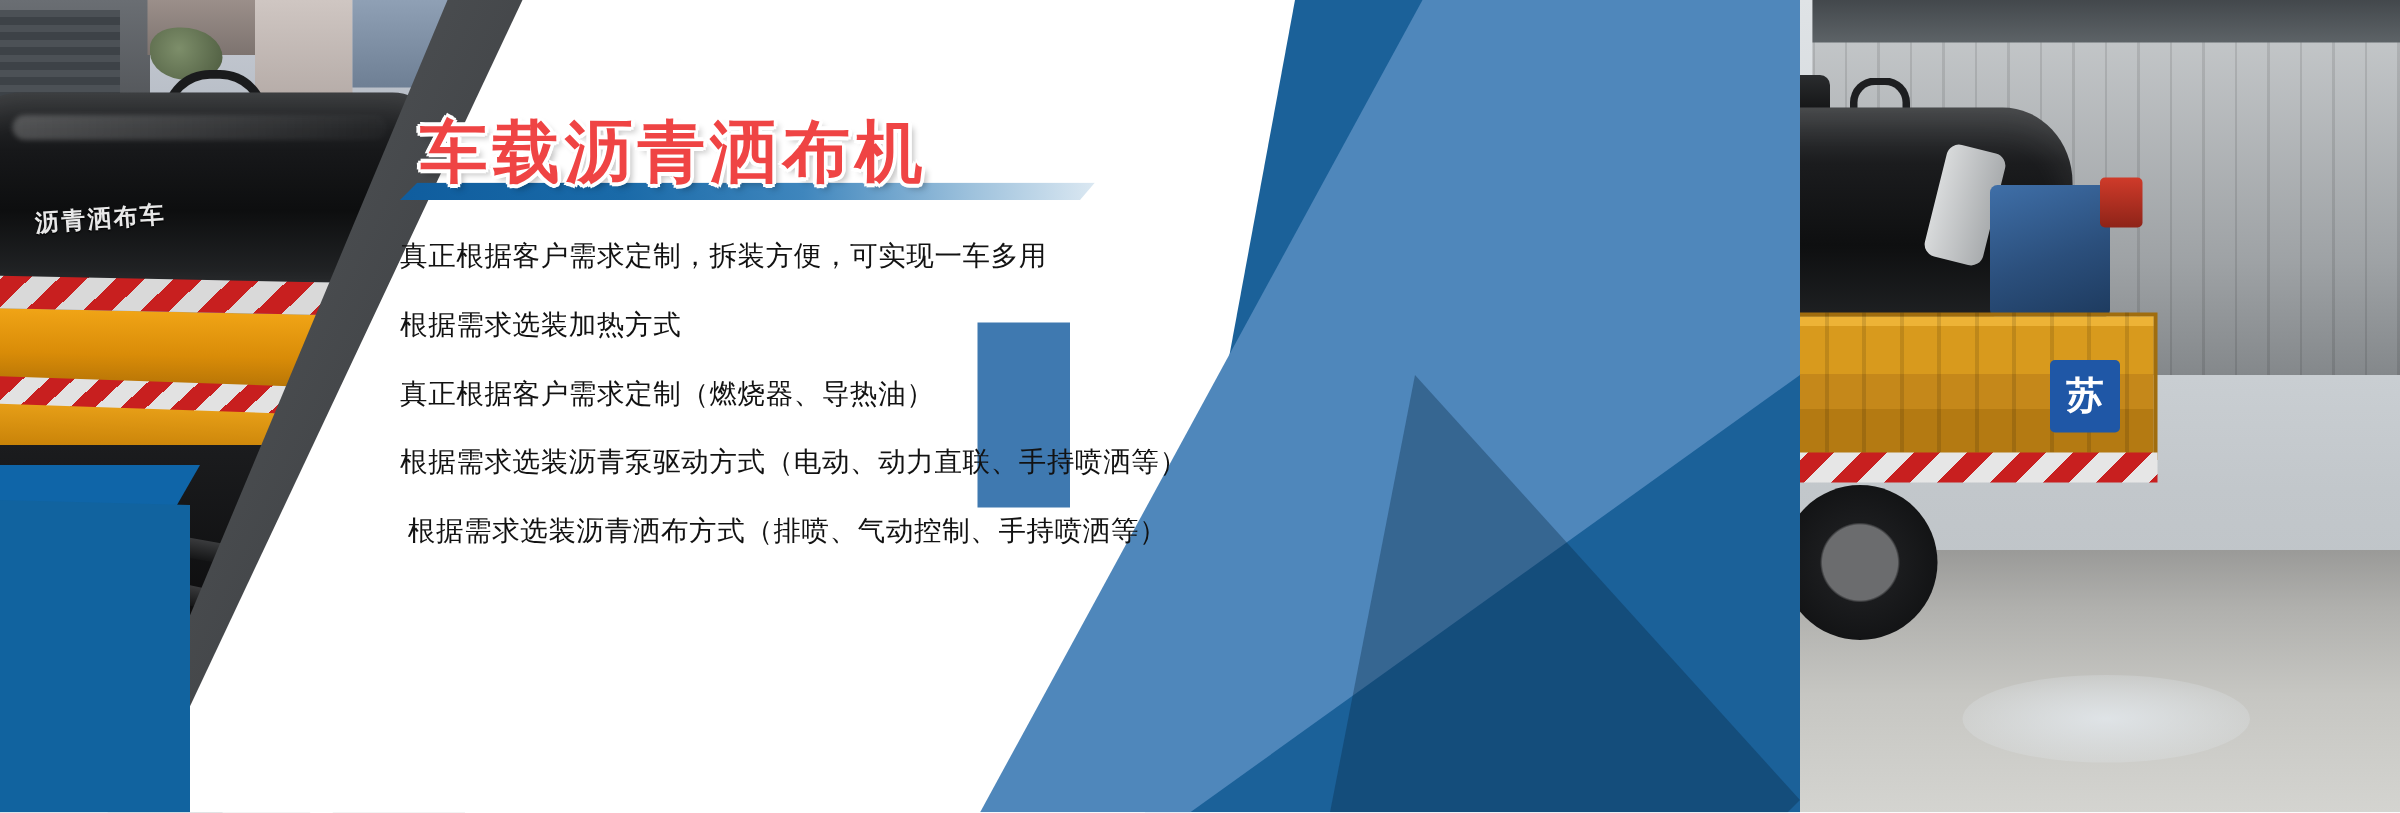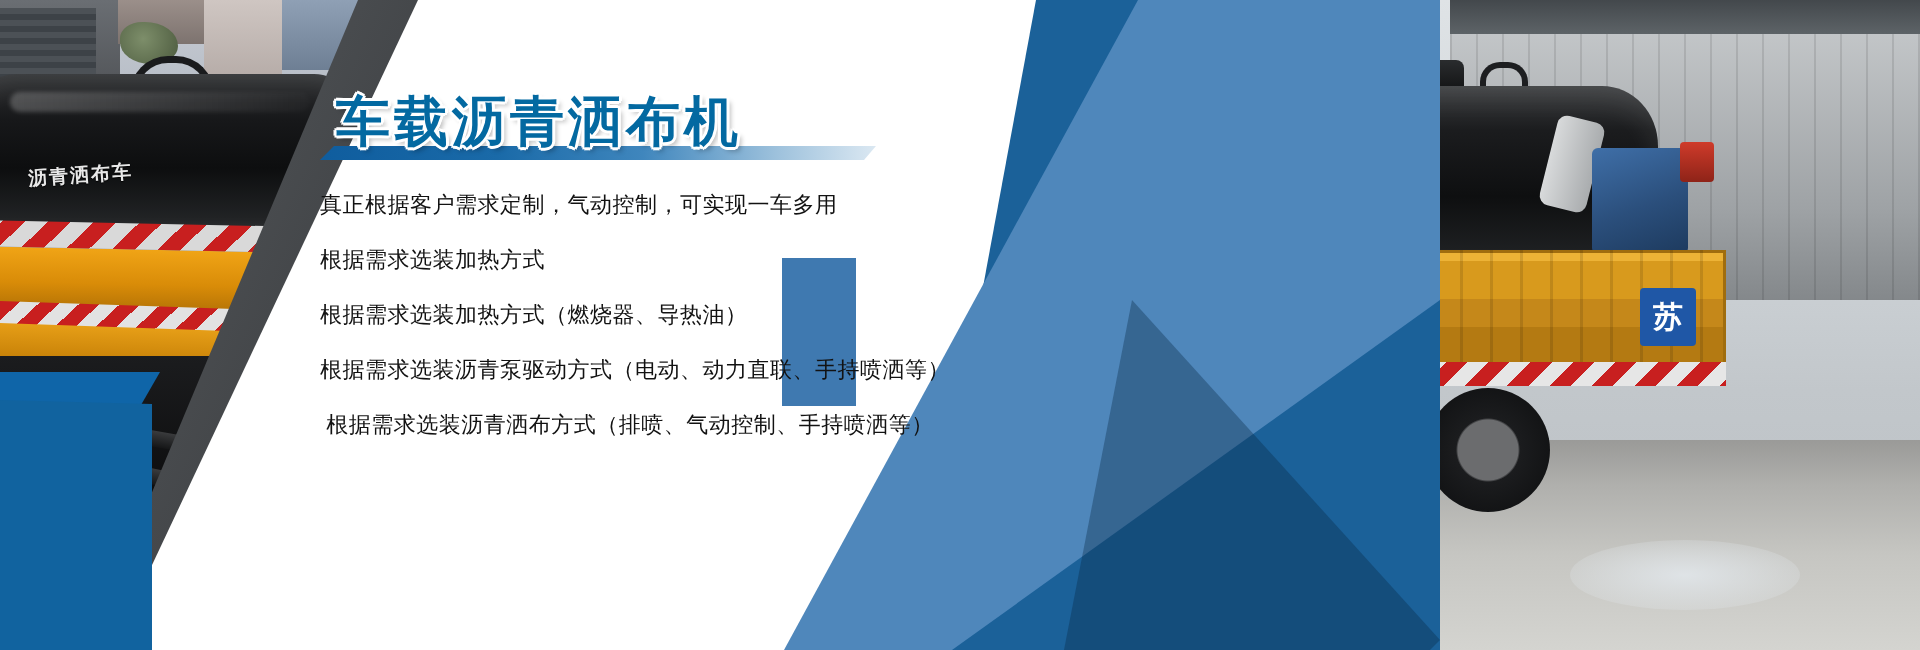--- a/index.html
+++ b/index.html
@@ -266,21 +266,21 @@
   }
 
   
   .content{
     position:absolute;left:320px;top:86px;width:620px;z-index:40;
   }
   .title-wrap{position:relative;height:80px;}
   .title{
     position:absolute;left:16px;top:0;margin:0;
     font-size:54px;font-weight:bold;letter-spacing:4px;
-    color:#0369a1;
+    color:#ef4444;
     text-shadow:
       -2px -2px 0 #fff, 2px -2px 0 #fff, -2px 2px 0 #fff, 2px 2px 0 #fff,
       -3px 0 0 #fff, 3px 0 0 #fff, 0 -3px 0 #fff, 0 3px 0 #fff,
       4px 4px 5px rgba(0,0,0,.28);
     white-space:nowrap;
     z-index:3;
   }
   .title-bar{
     position:absolute;left:0;top:60px;width:556px;height:14px;
     clip-path:polygon(14px 0, 556px 0, 544px 14px, 0 14px);
@@ -361,21 +361,21 @@
   <div class="blue-notch"></div>
   <div class="blue-small-left"></div>
   <div class="blue-shadow"></div>
 
   <div class="content">
     <div class="title-wrap">
       <div class="title-bar"></div>
       <h1 class="title">车载沥青洒布机</h1>
     </div>
     <ul class="bullets">
-      <li>真正根据客户需求定制，气动控制，可实现一车多用</li>
+      <li>真正根据客户需求定制，拆装方便，可实现一车多用</li>
       <li>根据需求选装加热方式</li>
-      <li>根据需求选装加热方式（燃烧器、导热油）</li>
+      <li>真正根据客户需求定制（燃烧器、导热油）</li>
       <li>根据需求选装沥青泵驱动方式（电动、动力直联、手持喷洒等）</li>
       <li>根据需求选装沥青洒布方式（排喷、气动控制、手持喷洒等）</li>
     </ul>
   </div>
 
 </div>
 
 </body></html>

